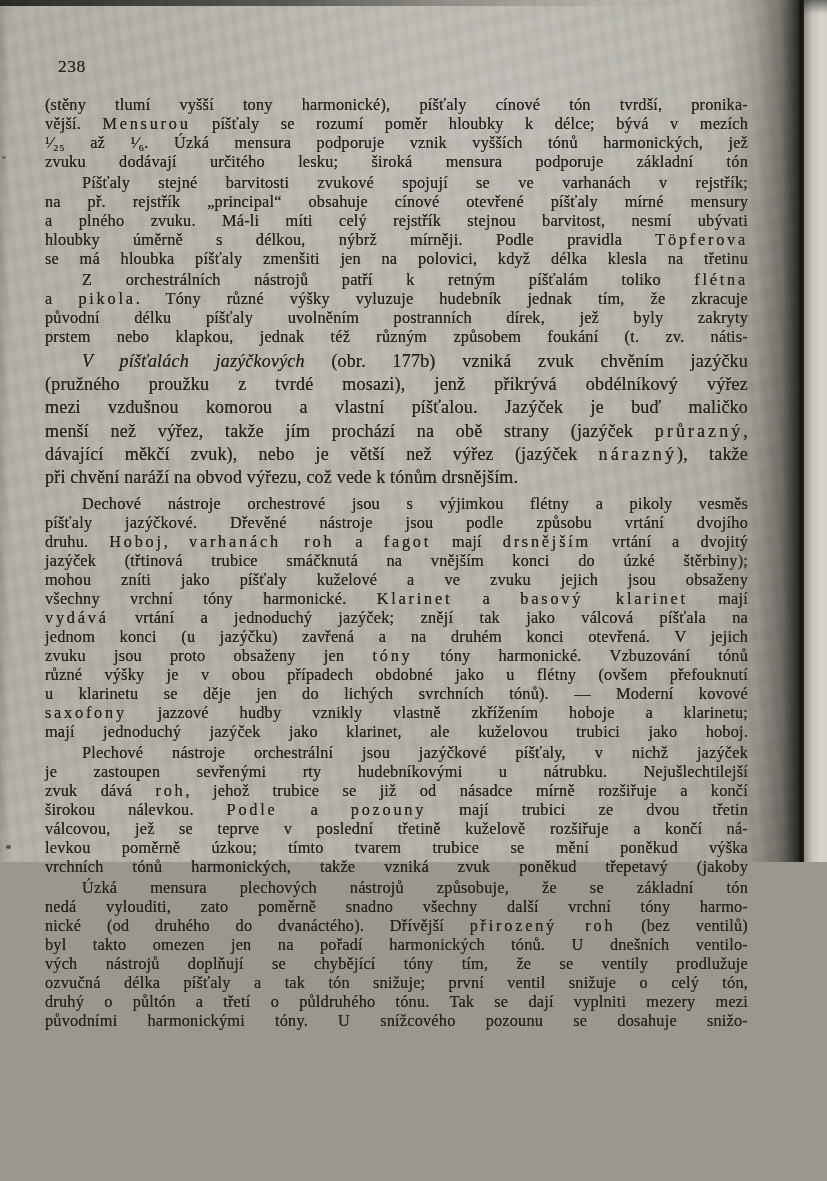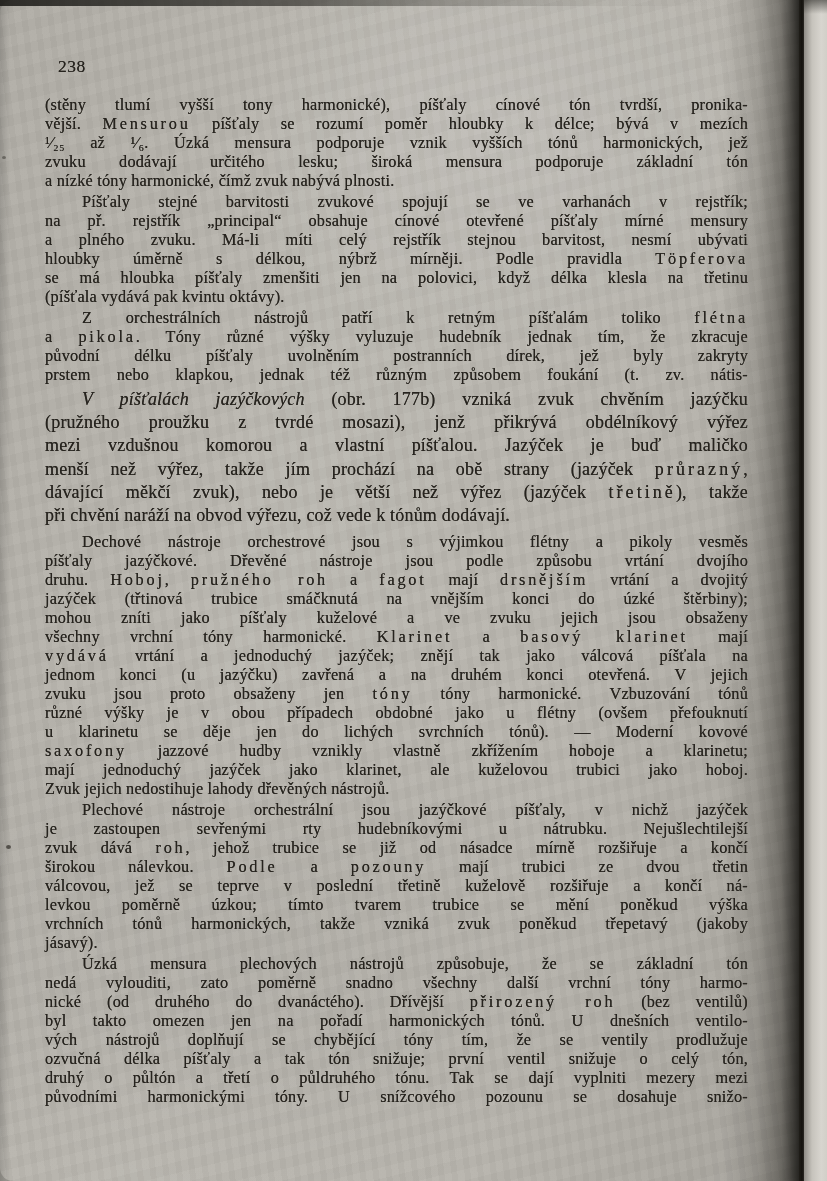--- a/index.html
+++ b/index.html
@@ -6,28 +6,27 @@
     margin: 0;
     padding: 0;
     width: 827px;
     height: 1181px;
     overflow: hidden;
     background: #9a9790;
   }
   .page {
     position: relative;
     width: 827px;
-    height: 1181px;
+    height: 862px;
     background:
       radial-gradient(ellipse 420px 300px at 62% 12%, rgba(255,255,255,0.10), rgba(255,255,255,0) 70%),
       radial-gradient(ellipse 500px 380px at 30% 80%, rgba(0,0,0,0.05), rgba(0,0,0,0) 75%),
       linear-gradient(104deg, #b0ada6 0%, #bbb8b1 38%, #b7b4ad 68%, #a9a69f 92%, #9c9992 100%);
     font-family: "Liberation Serif", "DejaVu Serif", serif;
     color: #26231e;
-    border-radius: 13px;
   }
   .paper-texture {
     position: absolute;
     inset: 0;
     pointer-events: none;
     background:
       repeating-linear-gradient(83deg, rgba(255,255,255,0.022) 0 7px, rgba(0,0,0,0.022) 7px 13px),
       repeating-linear-gradient(-14deg, rgba(255,255,255,0.018) 0 11px, rgba(0,0,0,0.018) 11px 22px);
     opacity: 0.8;
   }
@@ -127,69 +126,65 @@
   <div class="paper-texture"></div>
 
   <div class="content">
     <div class="page-number">238</div>
     <div class="text-block">
         <div class="paragraph small">
           <div class="line first">(stěny tlumí vyšší tony harmonické), píšťaly cínové tón tvrdší, pronika-</div>
           <div class="line">vější. <span class="gesperrt">Mensurou</span> píšťaly se rozumí poměr hloubky k délce; bývá v mezích</div>
           <div class="line">¹⁄₂₅ až ¹⁄₆. Úzká mensura podporuje vznik vyšších tónů harmonických, jež</div>
           <div class="line">zvuku dodávají určitého lesku; široká mensura podporuje základní tón</div>
-          <div class="line last">a nízké tóny harmonické, čímž zvuk nabývá plnosti.</div>
         </div>
         <div class="paragraph small indent">
           <div class="line first">Píšťaly stejné barvitosti zvukové spojují se ve varhanách v rejstřík;</div>
           <div class="line">na př. rejstřík „principal“ obsahuje cínové otevřené píšťaly mírné mensury</div>
           <div class="line">a plného zvuku. Má-li míti celý rejstřík stejnou barvitost, nesmí ubývati</div>
           <div class="line">hloubky úměrně s délkou, nýbrž mírněji. Podle pravidla <span class="gesperrt">Töpferova</span></div>
           <div class="line">se má hloubka píšťaly zmenšiti jen na polovici, když délka klesla na třetinu</div>
-          <div class="line last">(píšťala vydává pak kvintu oktávy).</div>
         </div>
         <div class="paragraph small indent">
           <div class="line first">Z orchestrálních nástrojů patří k retným píšťalám toliko <span class="gesperrt">flétna</span></div>
           <div class="line">a <span class="gesperrt">pikola</span>. Tóny různé výšky vyluzuje hudebník jednak tím, že zkracuje</div>
           <div class="line">původní délku píšťaly uvolněním postranních dírek, jež byly zakryty</div>
           <div class="line">prstem nebo klapkou, jednak též různým způsobem foukání (t. zv. nátis-</div>
         </div>
         <div class="paragraph normal indent">
           <div class="line first"><em class="ital">V píšťalách jazýčkových</em> (obr. 177b) vzniká zvuk chvěním jazýčku</div>
           <div class="line">(pružného proužku z tvrdé mosazi), jenž přikrývá obdélníkový výřez</div>
           <div class="line">mezi vzdušnou komorou a vlastní píšťalou. Jazýček je buď maličko</div>
           <div class="line">menší než výřez, takže jím prochází na obě strany (jazýček <span class="gesperrt">průrazný</span>,</div>
-          <div class="line">dávající měkčí zvuk), nebo je větší než výřez (jazýček <span class="gesperrt">třetině</span>), takže</div>
-          <div class="line last">při chvění naráží na obvod výřezu, což vede k tónům dodávají.</div>
+          <div class="line">dávající měkčí zvuk), nebo je větší než výřez (jazýček <span class="gesperrt">nárazný</span>), takže</div>
+          <div class="line last">při chvění naráží na obvod výřezu, což vede k tónům drsnějším.</div>
         </div>
         <div class="paragraph small indent">
           <div class="line first">Dechové nástroje orchestrové jsou s výjimkou flétny a pikoly vesměs</div>
           <div class="line">píšťaly jazýčkové. Dřevěné nástroje jsou podle způsobu vrtání dvojího</div>
-          <div class="line">druhu. <span class="gesperrt">Hoboj</span>, <span class="gesperrt">pružného roh</span> a <span class="gesperrt">fagot</span> mají <span class="gesperrt">drsnějším</span> vrtání a dvojitý</div>
+          <div class="line">druhu. <span class="gesperrt">Hoboj</span>, <span class="gesperrt">varhanách roh</span> a <span class="gesperrt">fagot</span> mají <span class="gesperrt">drsnějším</span> vrtání a dvojitý</div>
           <div class="line">jazýček (třtinová trubice smáčknutá na vnějším konci do úzké štěrbiny);</div>
           <div class="line">mohou zníti jako píšťaly kuželové a ve zvuku jejich jsou obsaženy</div>
           <div class="line">všechny vrchní tóny harmonické. <span class="gesperrt">Klarinet</span> a <span class="gesperrt">basový klarinet</span> mají</div>
           <div class="line"><span class="gesperrt">vydává</span> vrtání a jednoduchý jazýček; znějí tak jako válcová píšťala na</div>
           <div class="line">jednom konci (u jazýčku) zavřená a na druhém konci otevřená. V jejich</div>
           <div class="line">zvuku jsou proto obsaženy jen <span class="gesperrt">tóny</span> tóny harmonické. Vzbuzování tónů</div>
           <div class="line">různé výšky je v obou případech obdobné jako u flétny (ovšem přefouknutí</div>
           <div class="line">u klarinetu se děje jen do lichých svrchních tónů). — Moderní kovové</div>
           <div class="line"><span class="gesperrt">saxofony</span> jazzové hudby vznikly vlastně zkřížením hoboje a klarinetu;</div>
           <div class="line">mají jednoduchý jazýček jako klarinet, ale kuželovou trubici jako hoboj.</div>
-          <div class="line last">Zvuk jejich nedostihuje lahody dřevěných nástrojů.</div>
         </div>
         <div class="paragraph small indent">
           <div class="line first">Plechové nástroje orchestrální jsou jazýčkové píšťaly, v nichž jazýček</div>
           <div class="line">je zastoupen sevřenými rty hudebníkovými u nátrubku. Nejušlechtilejší</div>
           <div class="line">zvuk dává <span class="gesperrt">roh</span>, jehož trubice se již od násadce mírně rozšiřuje a končí</div>
           <div class="line">širokou nálevkou. <span class="gesperrt">Podle</span> a <span class="gesperrt">pozouny</span> mají trubici ze dvou třetin</div>
           <div class="line">válcovou, jež se teprve v poslední třetině kuželově rozšiřuje a končí ná-</div>
           <div class="line">levkou poměrně úzkou; tímto tvarem trubice se mění poněkud výška</div>
           <div class="line">vrchních tónů harmonických, takže vzniká zvuk poněkud třepetavý (jakoby</div>
-          <div class="line last">jásavý).</div>
         </div>
         <div class="paragraph small indent">
           <div class="line first">Úzká mensura plechových nástrojů způsobuje, že se základní tón</div>
           <div class="line">nedá vylouditi, zato poměrně snadno všechny další vrchní tóny harmo-</div>
           <div class="line">nické (od druhého do dvanáctého). Dřívější <span class="gesperrt">přirozený roh</span> (bez ventilů)</div>
           <div class="line">byl takto omezen jen na pořadí harmonických tónů. U dnešních ventilo-</div>
           <div class="line">vých nástrojů doplňují se chybějící tóny tím, že se ventily prodlužuje</div>
           <div class="line">ozvučná délka píšťaly a tak tón snižuje; první ventil snižuje o celý tón,</div>
           <div class="line">druhý o půltón a třetí o půldruhého tónu. Tak se dají vyplniti mezery mezi</div>
           <div class="line">původními harmonickými tóny. U snížcového pozounu se dosahuje snižo-</div>

